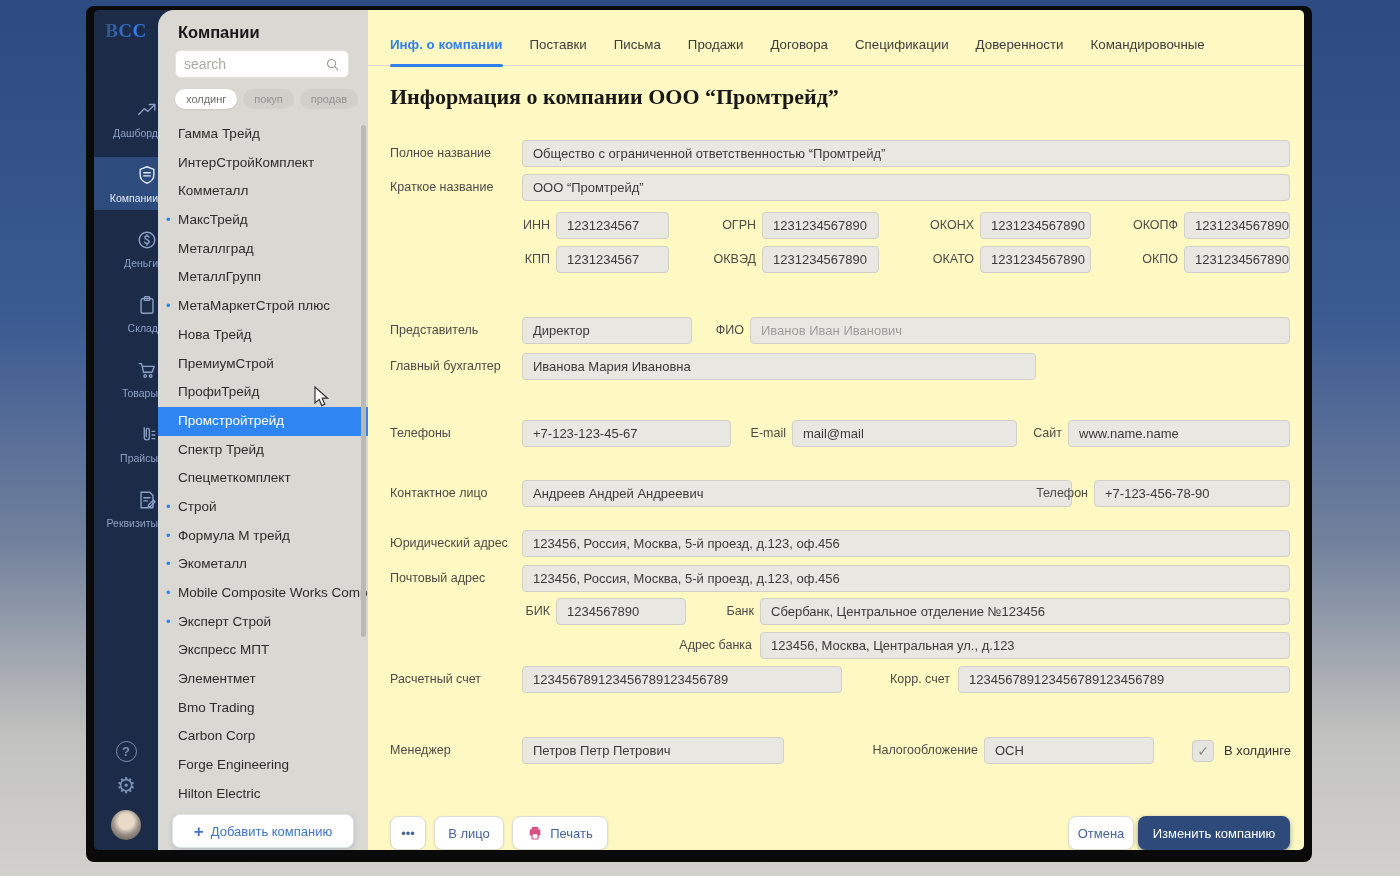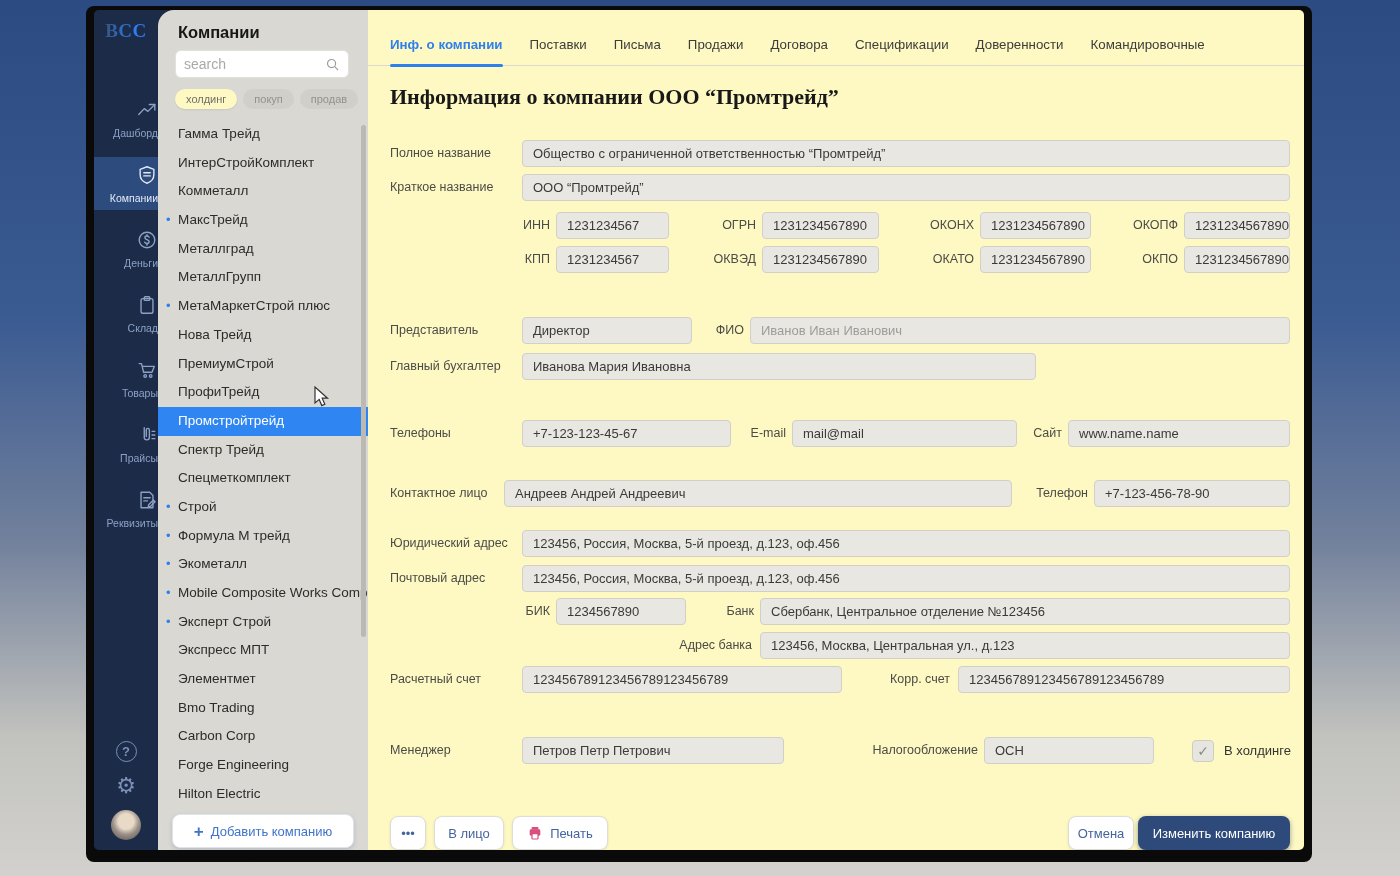--- a/index.html
+++ b/index.html
@@ -35,21 +35,21 @@
   .panel { width:210px; background:#d9d8d3; position:relative; flex-shrink:0;
            border-top-left-radius:16px; box-shadow:2px 0 5px rgba(0,0,0,.05); }
   .panel-title { position:absolute; left:20px; top:13px; font-size:16.5px; font-weight:bold; color:#171717; }
   .search-box { position:absolute; left:17px; top:40px; width:174px; height:28px; background:#fff;
                 border:1px solid #e3e1dc; border-radius:6px; display:flex; align-items:center; padding:0 8px; }
   .search-box input { border:none; outline:none; width:100%; font-size:14px; color:#444; background:transparent; }
   .search-box input::placeholder { color:#a9a9a5; }
   .search-box svg { width:15px; height:15px; stroke:#9a9a96; fill:none; stroke-width:1.8; flex-shrink:0; }
   .chips { position:absolute; left:17px; top:79px; display:flex; gap:6px; }
   .chip { font-size:11px; padding:4px 11px; border-radius:12px; background:#d0cfca; color:#92928e; white-space:nowrap; }
-  .chip.active { background:#fef9c3; color:#6f6f6b; box-shadow:0 1px 2px rgba(0,0,0,.08); }
+  .chip.active { background:#ffffff; color:#6f6f6b; box-shadow:0 1px 2px rgba(0,0,0,.08); }
   .company-list { position:absolute; left:0; right:0; top:110px; bottom:44px; overflow:hidden; }
   .company-item { height:28.7px; line-height:28.7px; padding-left:20px; font-size:13.5px; color:#2c2c2a;
                   position:relative; white-space:nowrap; overflow:hidden; cursor:default; }
   .company-item .dot { position:absolute; left:8px; top:0; color:#2f80ed; font-size:13px; }
   .company-item.selected { background:#2f86f2; color:#fff; }
   .list-scrollbar { position:absolute; right:2px; top:115px; width:5px; height:512px; background:#bbb9b4; border-radius:3px; }
   .add-btn { position:absolute; left:14px; right:14px; bottom:2px; height:34px; background:#fff; border:1px solid #dfe3ea;
              border-radius:8px; box-shadow:0 2px 4px rgba(90,110,150,.25); display:flex; align-items:center; justify-content:center;
              gap:7px; color:#3f74c8; font-size:13px; }
   .add-btn .plus { font-size:17px; font-weight:bold; line-height:1; }
@@ -228,21 +228,21 @@
         <div class="field" style="left:154px;top:343px;width:514px">Иванова Мария Ивановна</div>
 
         <div class="label" style="left:22px;top:410px;width:126px">Телефоны</div>
         <div class="field" style="left:154px;top:410px;width:209px">+7-123-123-45-67</div>
         <div class="label r" style="left:352px;top:410px;width:66px">E-mail</div>
         <div class="field" style="left:424px;top:410px;width:225px">mail@mail</div>
         <div class="label r" style="left:652px;top:410px;width:42px">Сайт</div>
         <div class="field" style="left:700px;top:410px;width:222px">www.name.name</div>
 
         <div class="label" style="left:22px;top:470px;width:126px">Контактное лицо</div>
-        <div class="field" style="left:136px;top:470px;width:508px">Андреев Андрей Андреевич</div>
+        <div class="field" style="left:154px;top:470px;width:550px">Андреев Андрей Андреевич</div>
         <div class="label r" style="left:636px;top:470px;width:84px">Телефон</div>
         <div class="field" style="left:726px;top:470px;width:196px">+7-123-456-78-90</div>
 
         <div class="label" style="left:22px;top:520px;width:126px">Юридический адрес</div>
         <div class="field" style="left:154px;top:520px;width:768px">123456, Россия, Москва, 5-й проезд, д.123, оф.456</div>
 
         <div class="label" style="left:22px;top:555px;width:126px">Почтовый адрес</div>
         <div class="field" style="left:154px;top:555px;width:768px">123456, Россия, Москва, 5-й проезд, д.123, оф.456</div>
 
         <div class="label r" style="left:116px;top:588px;width:66px">БИК</div>

